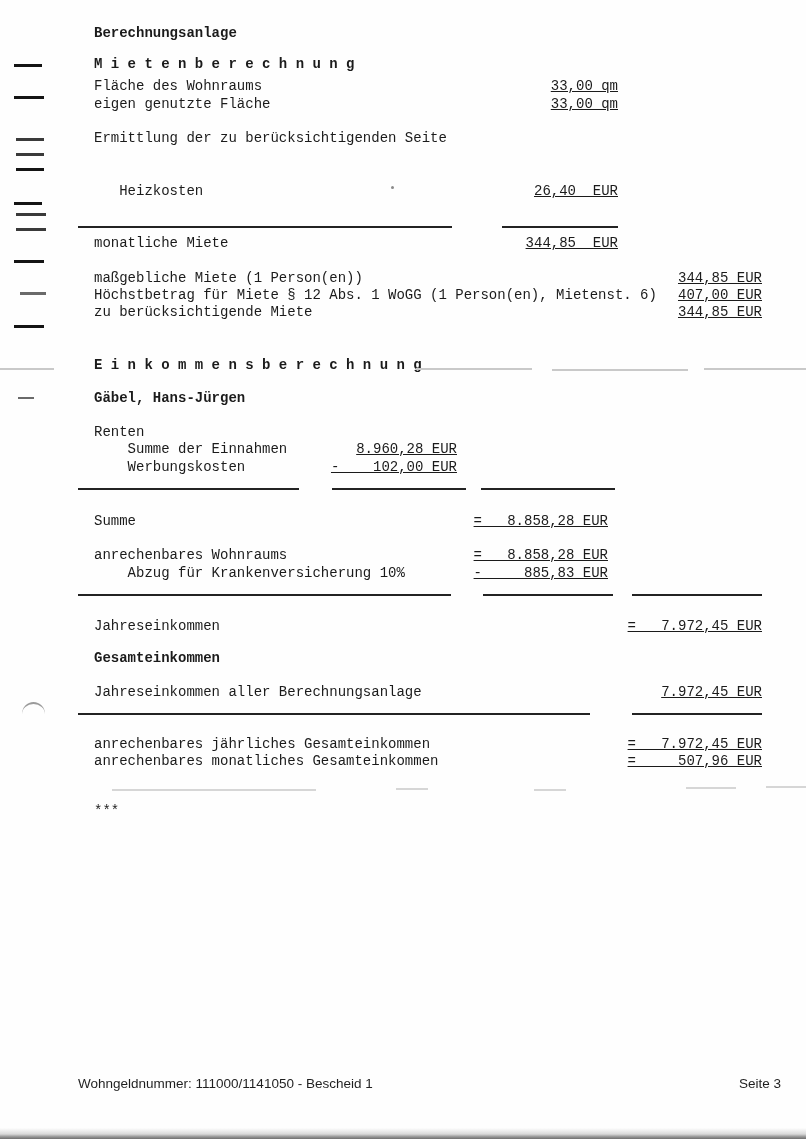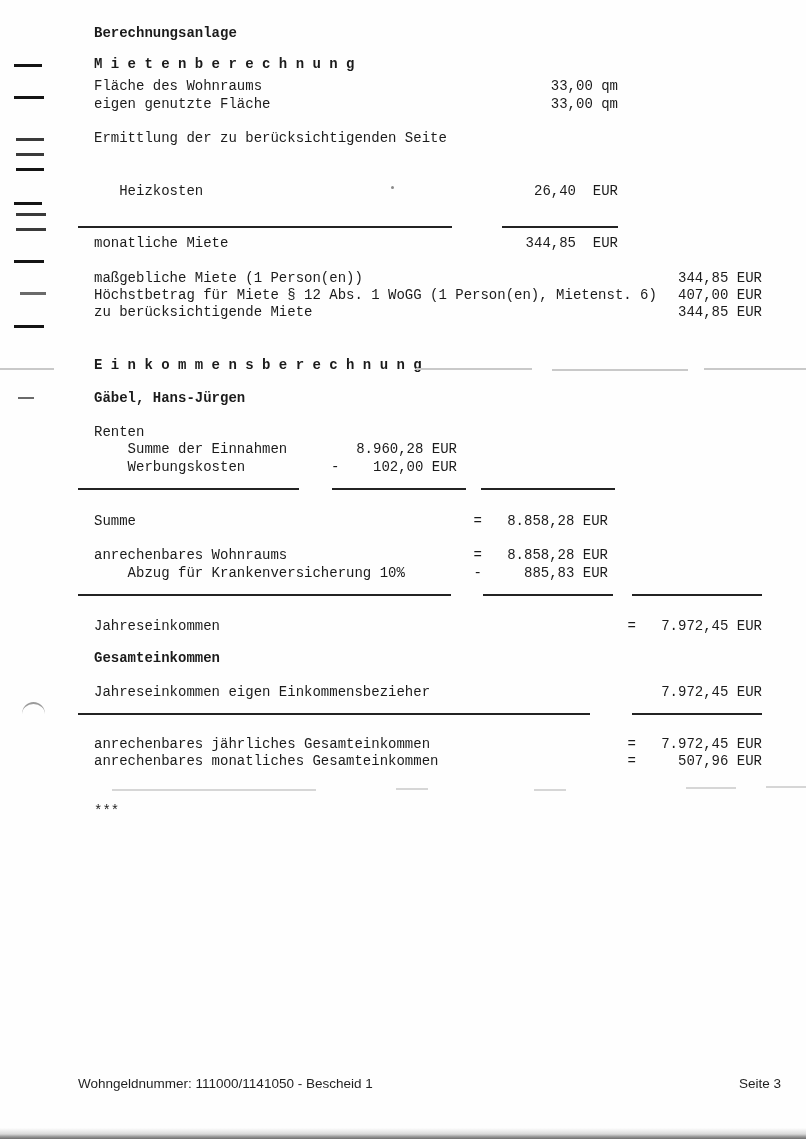--- a/index.html
+++ b/index.html
@@ -7,21 +7,21 @@
     width:806px;height:1139px;
     background:#fefefe;
     position:relative;
     overflow:hidden;
     font-family:"Liberation Mono","DejaVu Sans Mono",monospace;
     color:#1b1b1b;
   }
   .page{position:absolute;inset:0;}
   .row{position:absolute;left:0;right:0;height:18px;font-size:14px;line-height:17px;margin-left:16px;}
   .row .lbl{position:absolute;left:78px;white-space:pre;}
-  .row .val{position:absolute;white-space:pre;text-align:right;}
+  .row .val{position:absolute;white-space:pre;text-align:right;text-decoration:underline;}
   .vm{right:188px;}   
   .v1{right:349px;}   
   .v2{right:198px;}   
   .v3{right:44px;}    
   .b{font-weight:bold;}
   .rule{position:absolute;height:2px;background:#232323;}
   .mark{position:absolute;background:#141414;}
   .mark.mid{background:#3a3a3a;}
   .mark.lt{background:#6a6a6a;}
   .faint{position:absolute;height:2px;background:#c9c9c9;}
@@ -127,21 +127,21 @@
   <div class="row" style="top:618px">
     <span class="lbl">Jahreseinkommen</span>
     <span class="val v3">=   7.972,45 EUR</span>
   </div>
 
   <div class="row b" style="top:650px">
     <span class="lbl">Gesamteinkommen</span>
   </div>
 
   <div class="row" style="top:684px">
-    <span class="lbl">Jahreseinkommen eigen Einkommensbezieher</span>
+    <span class="lbl">Jahreseinkommen aller Berechnungsanlage</span>
     <span class="val v3">7.972,45 EUR</span>
   </div>
 
   <div class="rule" style="top:713px;left:78px;width:512px"></div>
   <div class="rule" style="top:713px;left:632px;width:130px"></div>
 
   <div class="row" style="top:736px">
     <span class="lbl">anrechenbares jährliches Gesamteinkommen</span>
     <span class="val v3">=   7.972,45 EUR</span>
   </div>

